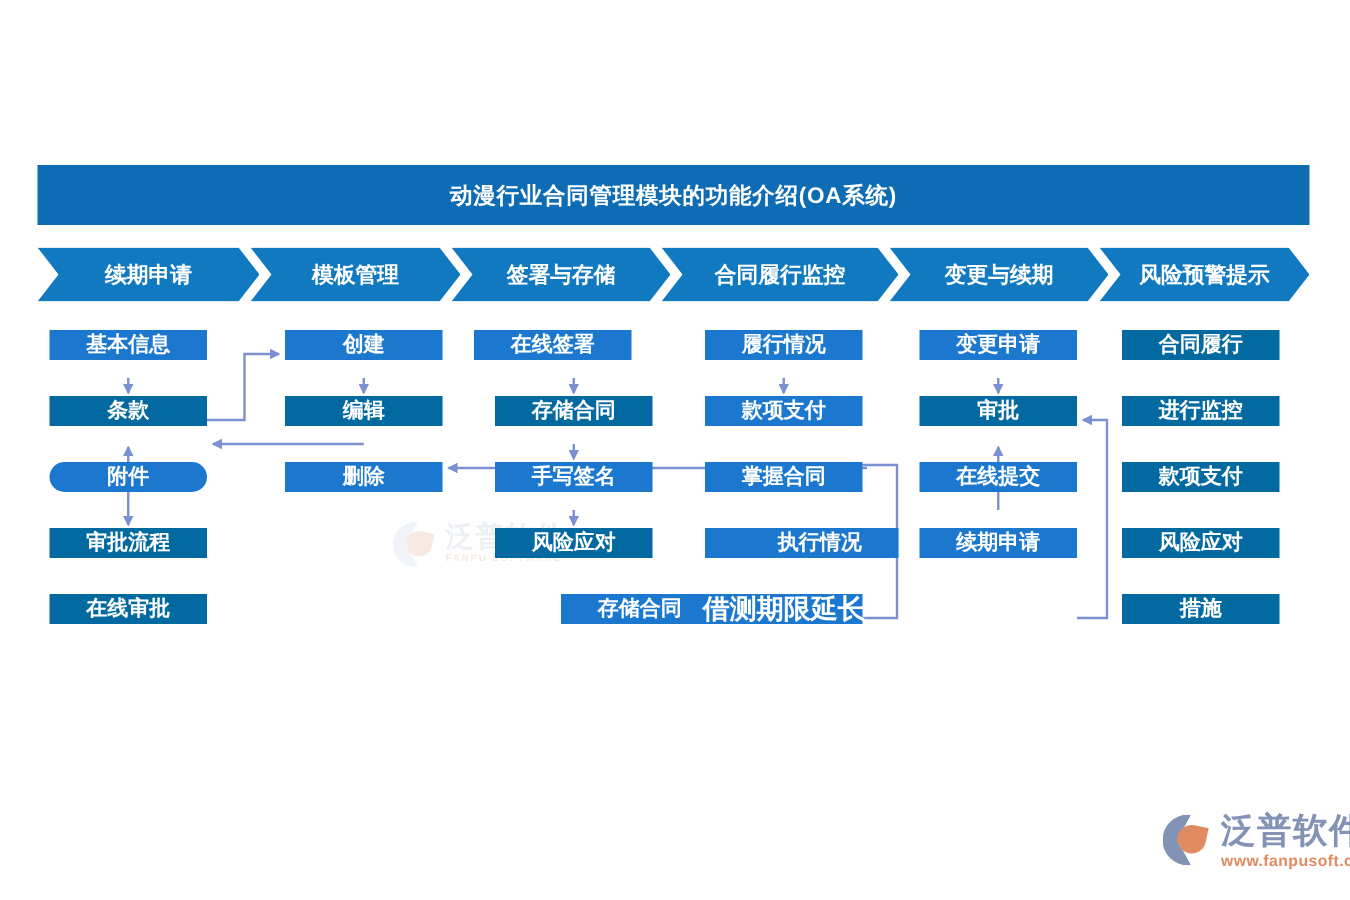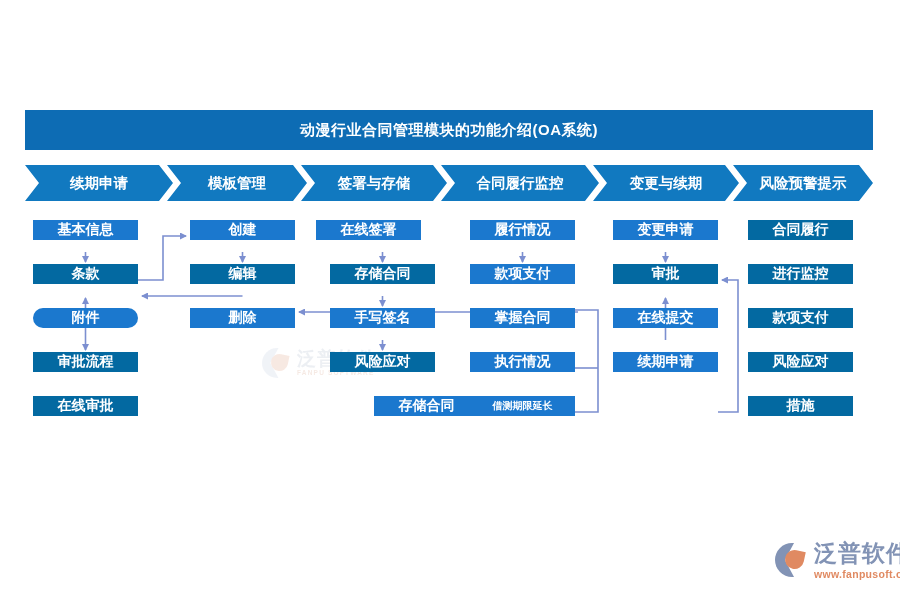--- a/index.html
+++ b/index.html
@@ -31,21 +31,21 @@
 
   
   .node{
     position:absolute;height:20px;width:105px;
     display:flex;align-items:center;justify-content:center;
     color:#fff;font-size:14px;font-weight:bold;
     z-index:4;white-space:nowrap;
   }
   .node.blue{background:#1B78CE;}
   .node.teal{background:#0369a1;}
-  .node.wide{width:105px;font-size:10px;}
+  .node.wide{width:105px;font-size:18px;}
 
   
   #wires{position:absolute;left:0;top:0;width:900px;height:600px;z-index:3;}
 
   
   .watermark{
     position:absolute;left:262px;top:348px;z-index:2;
     display:flex;align-items:center;opacity:.30;pointer-events:none;
   }
   .wm-mark{position:relative;width:30px;height:30px;margin-right:5px;}
@@ -153,21 +153,21 @@
       <div class="node teal" style="left: 190px; top: 264px;">编辑</div>
       <div class="node blue" style="left: 190px; top: 308px;">删除</div>
       <div class="node blue" style="left: 316px; top: 220px;">在线签署</div>
       <div class="node teal" style="left: 330px; top: 264px;">存储合同</div>
       <div class="node blue" style="left: 330px; top: 308px;">手写签名</div>
       <div class="node teal" style="left: 330px; top: 352px;">风险应对</div>
       <div class="node blue" style="left: 330px; top: 396px; margin-left: 44px;">存储合同</div>
       <div class="node blue" style="left: 470px; top: 220px;">履行情况</div>
       <div class="node blue" style="left: 470px; top: 264px;">款项支付</div>
       <div class="node blue" style="left: 470px; top: 308px;">掌握合同</div>
-      <div class="node blue" style="left: 470px; top: 352px;">执行情况</div>
+      <div class="node blue" style="left: 470px; top: 352px; padding-left: 24px;">执行情况</div>
       <div class="node blue wide" style="left: 470px; top: 396px;">借测期限延长</div>
       <div class="node blue" style="left: 613px; top: 220px;">变更申请</div>
       <div class="node teal" style="left: 613px; top: 264px;">审批</div>
       <div class="node blue" style="left: 613px; top: 308px;">在线提交</div>
       <div class="node blue" style="left: 613px; top: 352px;">续期申请</div>
       <div class="node teal" style="left: 748px; top: 220px;">合同履行</div>
       <div class="node teal" style="left: 748px; top: 264px;">进行监控</div>
       <div class="node teal" style="left: 748px; top: 308px;">款项支付</div>
       <div class="node teal" style="left: 748px; top: 352px;">风险应对</div>
       <div class="node teal" style="left: 748px; top: 396px;">措施</div>

